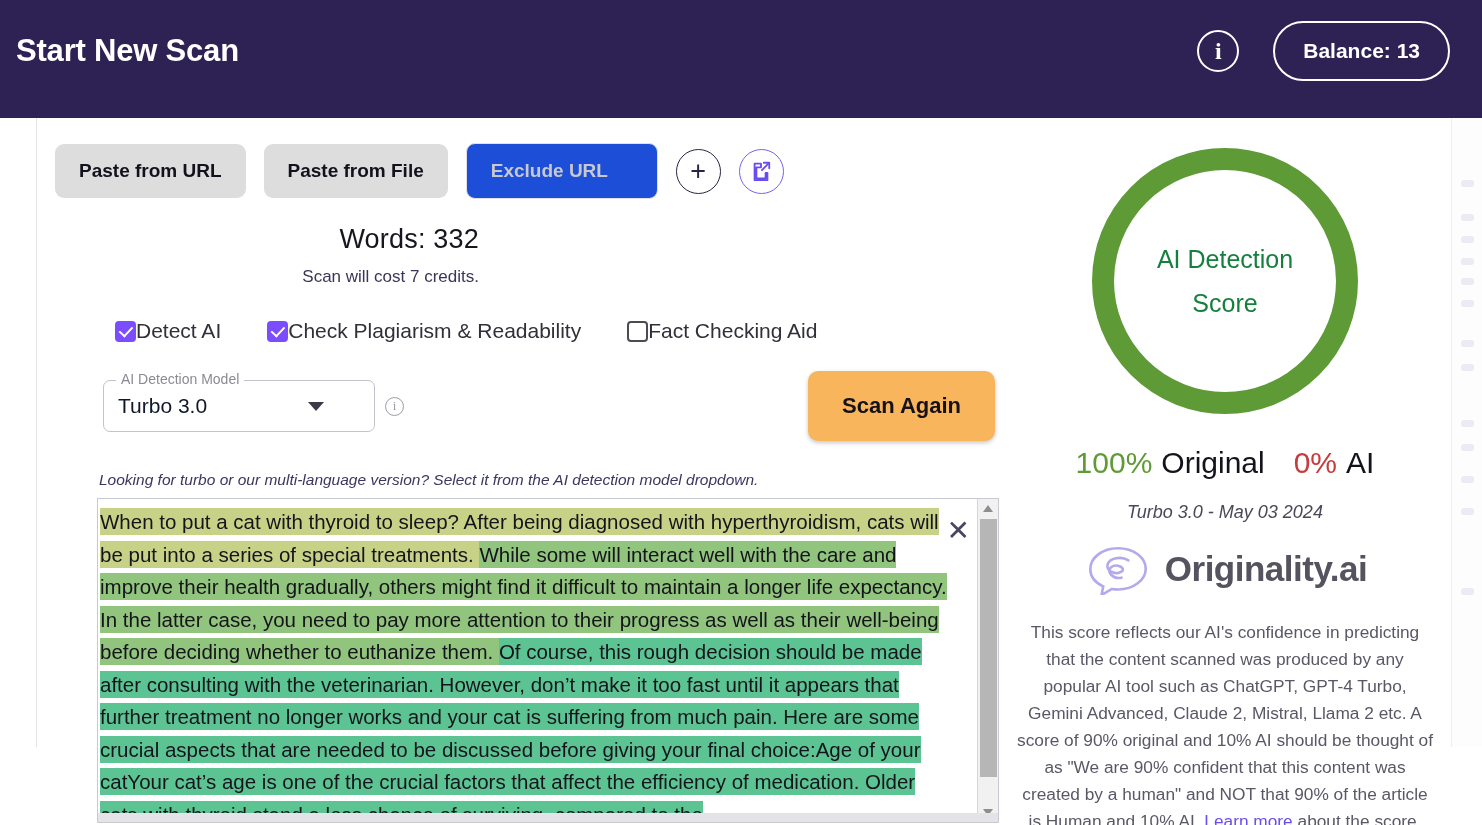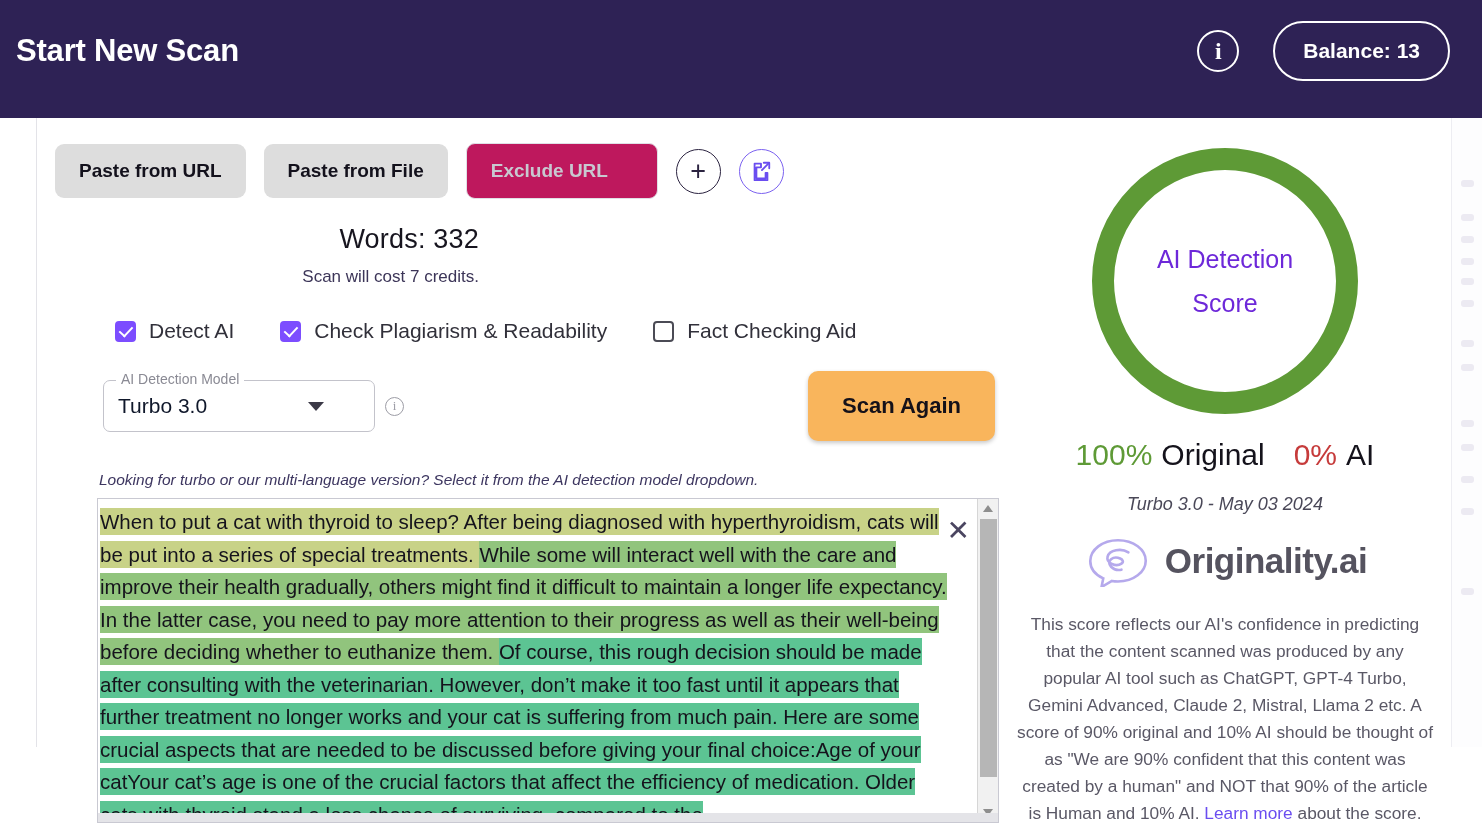--- a/index.html
+++ b/index.html
@@ -110,21 +110,21 @@
     font-family: "Liberation Sans", sans-serif;
   }
   .exclude-box {
     border: 1px solid #e0e0e6;
     border-radius: 9px;
     font-size: 19px;
     font-weight: bold;
     color: #c8c8d0;
     padding: 16px 24px;
     cursor: pointer;
-    background: #be185d;
+    background: #1d4ed8;
     min-width: 192px;
   }
   .round-btn {
     width: 45px; height: 45px;
     border-radius: 50%;
     border: 1.6px solid #2b2340;
     display: flex; align-items: center; justify-content: center;
     cursor: pointer;
     background: #fff;
     color: #2b2340;
@@ -158,21 +158,20 @@
   .checks {
     display: flex;
     align-items: center;
     gap: 46px;
     margin-top: 32px;
     padding-left: 78px;
   }
   .check-item {
     display: flex;
     align-items: center;
-    gap: 13px;
     cursor: pointer;
   }
   .cbox {
     width: 21px; height: 21px;
     border-radius: 4px;
     border: 2px solid #4b4b55;
     display: flex; align-items: center; justify-content: center;
     background: #fff;
   }
   .cbox.on {
@@ -332,34 +331,34 @@
     border: 22px solid #5e9a36;
     border-radius: 50%;
     margin: 8px auto 0 auto;
     display: flex;
     flex-direction: column;
     align-items: center;
     justify-content: center;
   }
   .ring-text {
     font-size: 25px;
-    color: #6d28d9;
+    color: #15803d;
     line-height: 44px;
     text-align: center;
   }
   .pct-row {
     margin-top: 24px;
     font-size: 30px;
     color: #14121b;
     display: flex;
     align-items: baseline;
     justify-content: center;
     gap: 9px;
   }
-  .pct-green { color: #5e9a36; }
+  .pct-green { color: #5e9a36; margin-top: 8px; }
   .pct-red { color: #c63b3b; }
   .model-date {
     margin-top: 22px;
     font-size: 18px;
     font-style: italic;
     color: #4a4858;
   }
   .logo-row {
     margin-top: 20px;
     display: flex;

